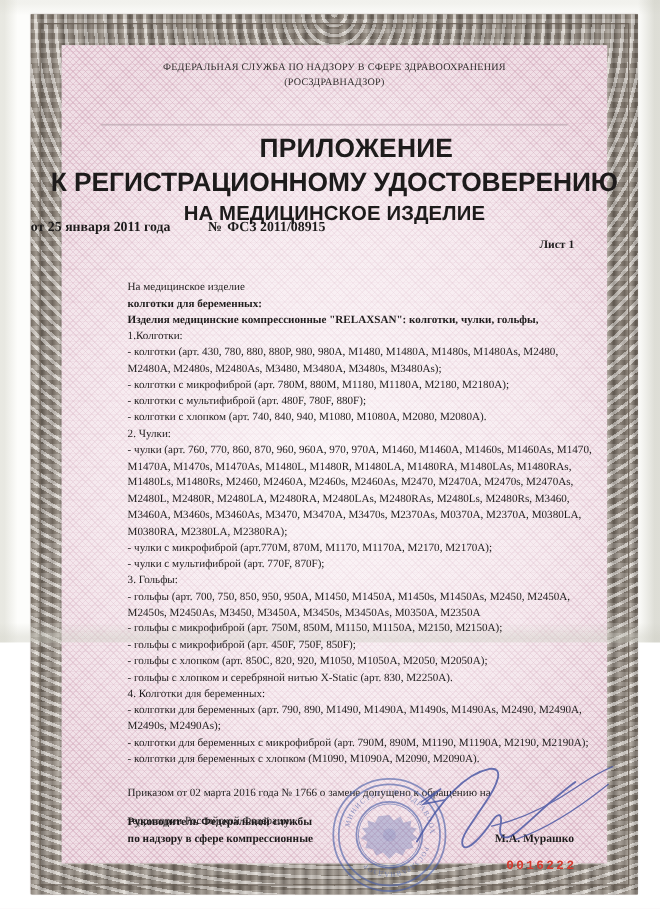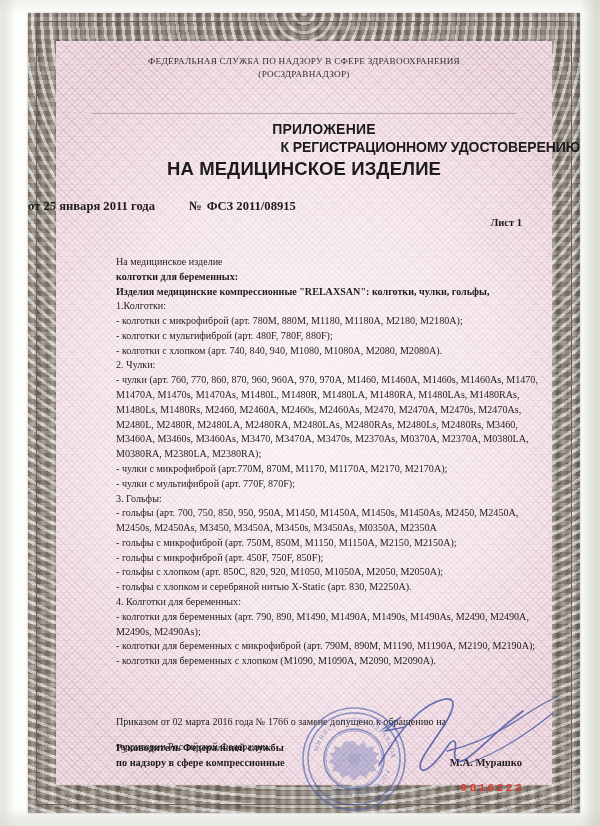--- a/index.html
+++ b/index.html
@@ -4,21 +4,21 @@
 <style>
   html,body{margin:0;padding:0;background:#ffffff;}
   body{
     width:600px;height:826px;overflow:hidden;
     font-family:"Liberation Serif", serif;
     -webkit-font-smoothing:antialiased;
   }
 
   
   .page{
-    position:relative;width:600px;height:826px;
+    position:relative;width:600px;height:584px;
     background:#fdfdfb;
   }
   .page::after{ 
     content:"";position:absolute;inset:0;pointer-events:none;
     background:
       linear-gradient(to right, rgba(215,215,205,.55) 0 4px, rgba(255,255,255,0) 16px),
       linear-gradient(to left,  rgba(205,205,195,.65) 0 5px, rgba(255,255,255,0) 20px),
       linear-gradient(to bottom,rgba(220,220,212,.35) 0 3px, rgba(255,255,255,0) 14px),
       linear-gradient(to top,   rgba(210,210,200,.45) 0 5px, rgba(255,255,255,0) 18px);
   }
@@ -82,22 +82,22 @@
   .hrule{
     position:absolute;left:64px;right:64px;top:100px;
     border-top:1px solid #b9a6ae;
   }
 
   .title-block{
     position:absolute;left:0;right:0;top:108px;text-align:center;
     font-family:"Liberation Sans", sans-serif;
     font-weight:bold;color:#1d1b1b;
   }
-  .title-block .t1{font-size:14px;letter-spacing:.2px;line-height:1.28;padding-left:40px;}
-  .title-block .t2{font-size:14px;letter-spacing:-.1px;line-height:1.28;text-align:right;}
+  .title-block .t1{font-size:24px;letter-spacing:.2px;line-height:1.28;padding-left:40px;}
+  .title-block .t2{font-size:24px;letter-spacing:-.1px;line-height:1.28;}
   .title-block .t3{font-size:18.5px;letter-spacing:.1px;line-height:1.28;}
 
   .reg-line{
     position:absolute;left:0;right:0;top:186px;text-align:left;
     font-weight:bold;font-size:12.6px;color:#1d1b1b;
   }
   .reg-line .date{margin-right:34px;}
   .reg-line .num-label{margin-right:5px;}
 
   .sheet{
@@ -178,20 +178,21 @@
       </div>
 
       <div class="sheet">Лист 1</div>
 
       <div class="body">
         <p class="lead">На медицинское изделие</p>
         <p class="prod-title">колготки для беременных:</p>
         <p class="prod-title">Изделия медицинские компрессионные "RELAXSAN": колготки, чулки, гольфы,</p>
         <div id="sections-host">
             <p class="grp">1.Колготки:</p>
+            <p class="items">- колготки (арт. 430, 780, 880, 880Р, 980, 980А, М1480, М1480А, М1480s, М1480Аs, М2480, М2480А, М2480s, М2480Аs, М3480, М3480А, М3480s, М3480Аs);</p>
             <p class="items">- колготки с микрофиброй (арт. 780М, 880М, М1180, М1180А, М2180, М2180А);</p>
             <p class="items">- колготки с мультифиброй (арт. 480F, 780F, 880F);</p>
             <p class="items">- колготки с хлопком (арт. 740, 840, 940, М1080, М1080А, М2080, М2080А).</p>
             <p class="grp">2. Чулки:</p>
             <p class="items">- чулки (арт. 760, 770, 860, 870, 960, 960А, 970, 970А, М1460, М1460А, М1460s, М1460Аs, М1470, М1470А, М1470s, М1470Аs, М1480L, М1480R, М1480LA, М1480RA, М1480LAs, М1480RAs, М1480Ls, М1480Rs, М2460, М2460А, М2460s, М2460Аs, М2470, М2470А, М2470s, М2470Аs, М2480L, М2480R, М2480LA, М2480RA, М2480LAs, М2480RAs, М2480Ls, М2480Rs, М3460, М3460А, М3460s, М3460Аs, М3470, М3470А, М3470s, М2370Аs, М0370А, М2370А, М0380LA, М0380RA, М2380LA, М2380RA);</p>
             <p class="items">- чулки с микрофиброй (арт.770М, 870М, М1170, М1170А, М2170, М2170А);</p>
             <p class="items">- чулки с мультифиброй (арт. 770F, 870F);</p>
             <p class="grp">3. Гольфы:</p>
             <p class="items">- гольфы (арт. 700, 750, 850, 950, 950А, М1450, М1450А, М1450s, М1450Аs, М2450, М2450А, М2450s, М2450Аs, М3450, М3450А, М3450s, М3450Аs, М0350А, М2350А</p>
             <p class="items">- гольфы с микрофиброй (арт. 750М, 850М, М1150, М1150А, М2150, М2150А);</p>

